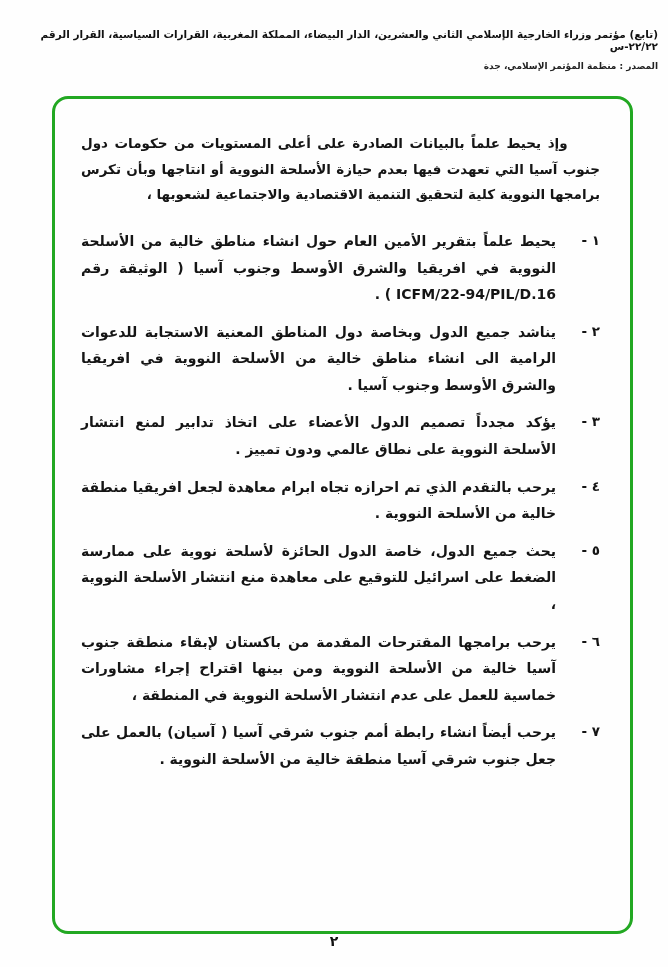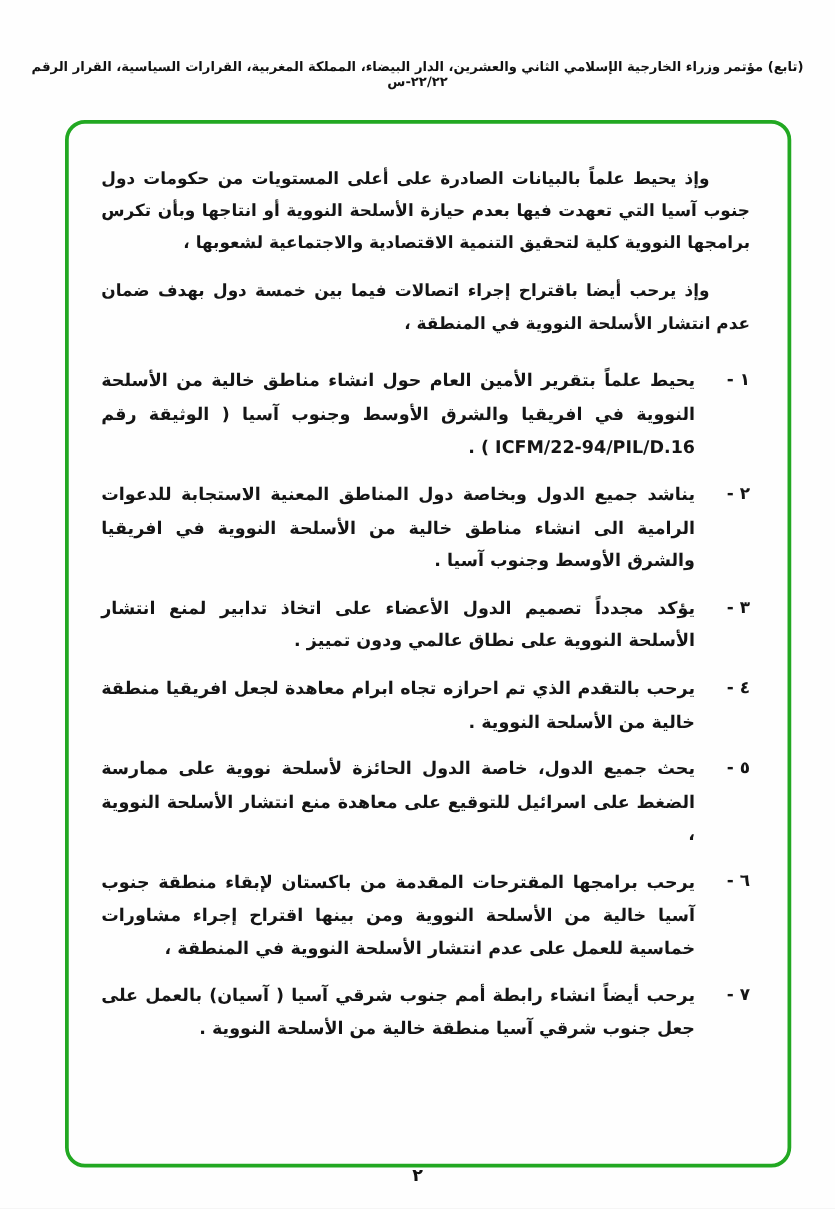--- a/index.html
+++ b/index.html
@@ -13,24 +13,23 @@
     font-family: "DejaVu Sans", sans-serif;
     direction: rtl;
     color: #1a1a1a;
     overflow: hidden;
   }
   .doc-header {
     position: absolute;
     top: 28px;
     left: 10px;
     right: 10px;
-    text-align: center;
+    text-align: right;
     font-weight: bold;
     color: #111;
-    margin-top: 20px;
   }
   .doc-header .line1 {
     font-size: 10.5px;
     letter-spacing: 0.2px;
     margin-bottom: 9px;
   }
   .doc-header .line2 {
     font-size: 9px;
     color: #222;
   }
@@ -91,27 +90,27 @@
     color: #111;
   }
 </style>
 </head>
 <body>
 
 <div class="page">
 
   <div class="doc-header">
     <div class="line1">(تابع) مؤتمر وزراء الخارجية الإسلامي الثاني والعشرين، الدار البيضاء، المملكة المغربية، القرارات السياسية، القرار الرقم ٢٢/٢٢-س</div>
+    <div class="line2">المصدر : منظمة المؤتمر الإسلامي، جدة</div>
   </div>
 
   <div class="green-frame">
 
     <div class="preamble">
       <p>وإذ يحيط علماً بالبيانات الصادرة على أعلى المستويات من حكومات دول جنوب آسيا التي تعهدت فيها بعدم حيازة الأسلحة النووية أو انتاجها وبأن تكرس برامجها النووية كلية لتحقيق التنمية الاقتصادية والاجتماعية لشعوبها ،</p>
-      <p>وإذ يرحب أيضا باقتراح إجراء اتصالات فيما بين خمسة دول بهدف ضمان عدم انتشار الأسلحة النووية في المنطقة ،</p>
     </div>
 
     <div class="resolution-list">
 
       <div class="list-item">
         <span class="marker">١ -</span>
         <p class="item-text">يحيط علماً بتقرير الأمين العام حول انشاء مناطق خالية من الأسلحة النووية في افريقيا والشرق الأوسط وجنوب آسيا ( الوثيقة رقم ICFM/22-94/PIL/D.16 ) .</p>
       </div>
 
       <div class="list-item">

